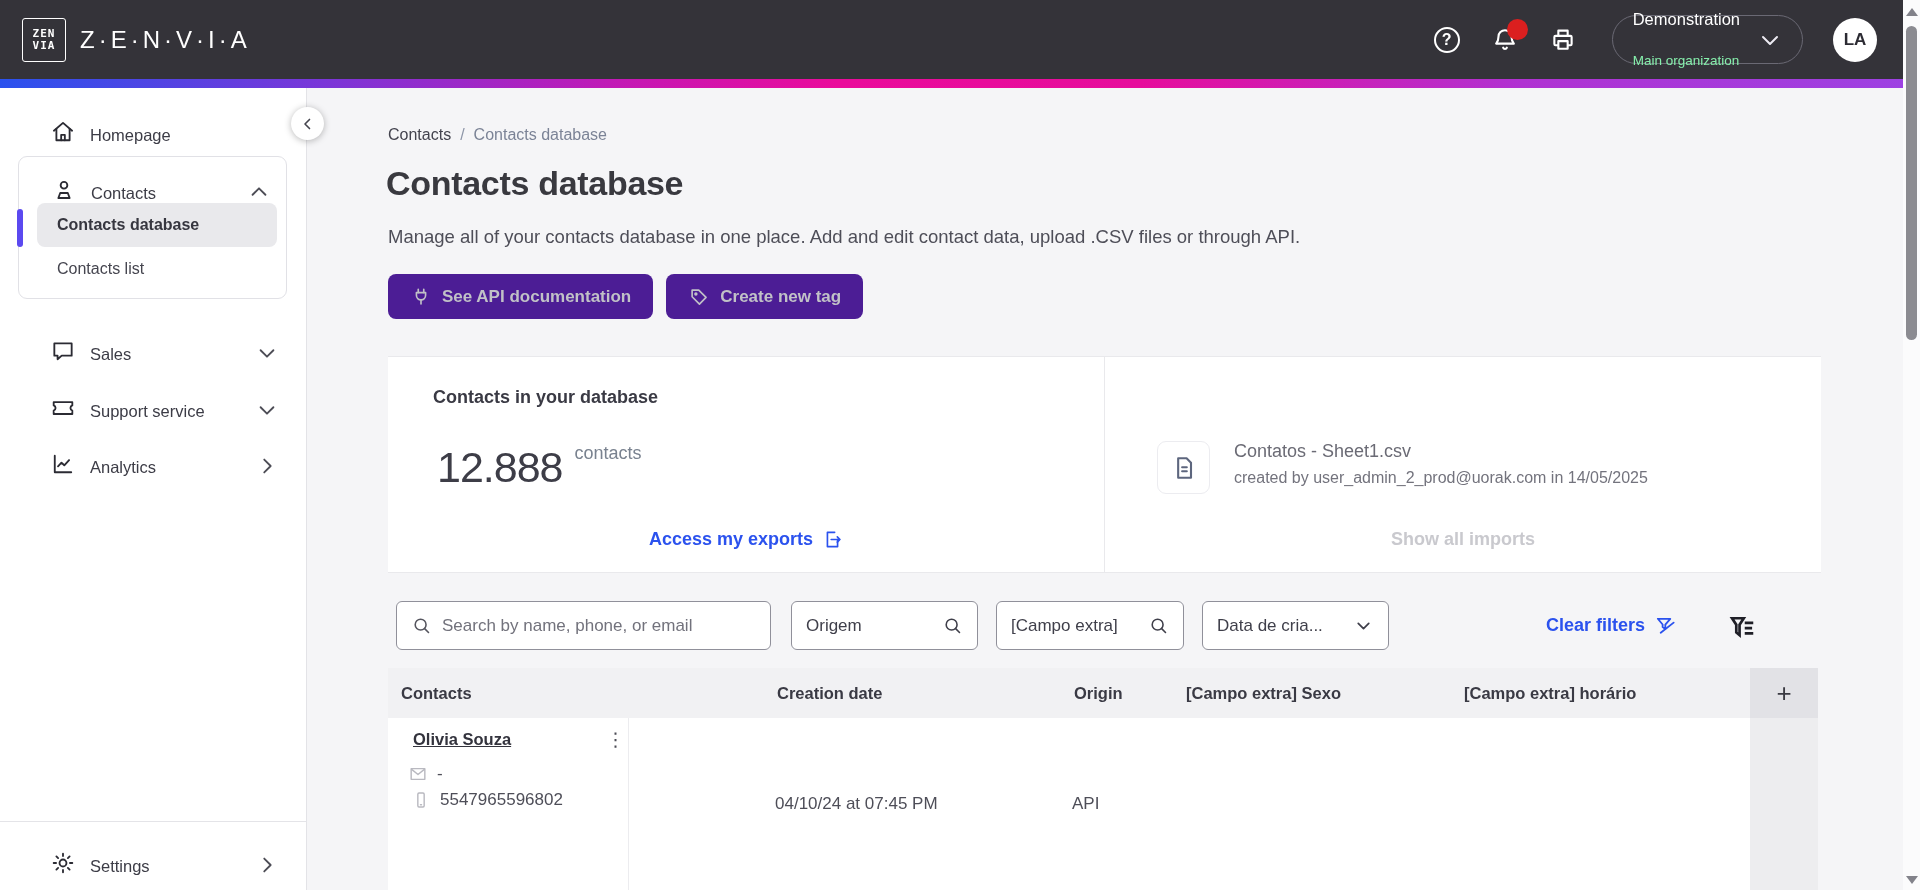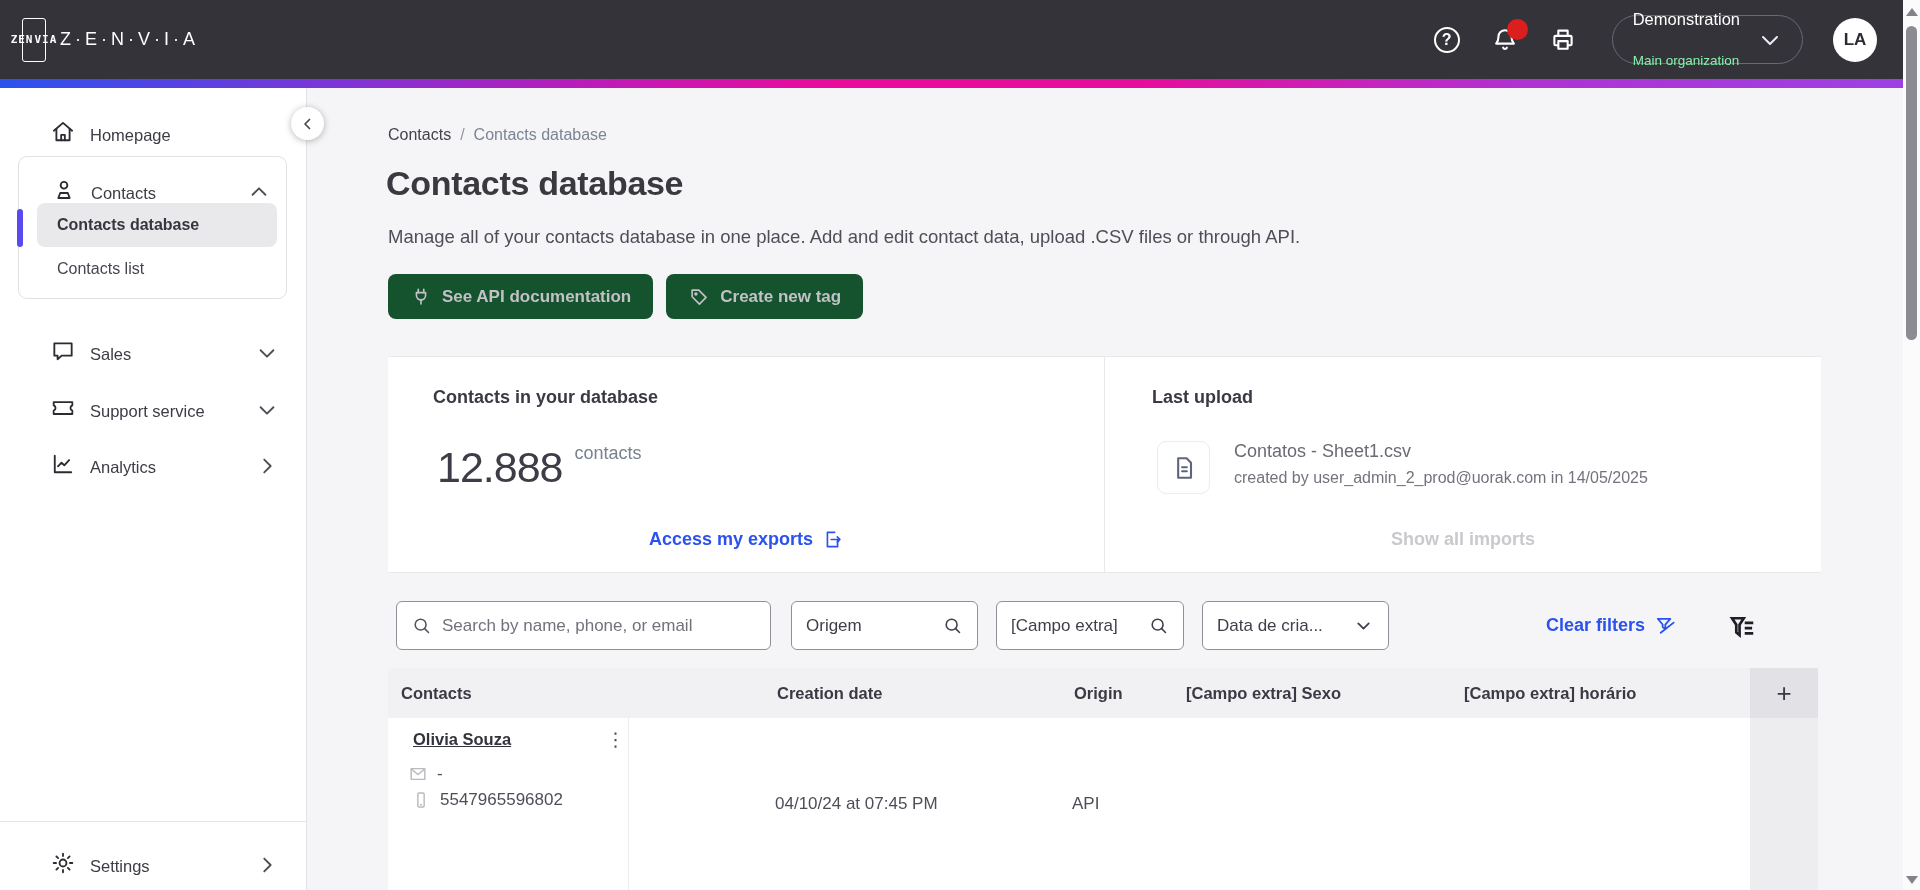--- a/index.html
+++ b/index.html
@@ -4,24 +4,24 @@
 <style>
   * { margin:0; padding:0; box-sizing:border-box; }
   html,body { width:1920px; height:890px; overflow:hidden; }
   body { font-family:"Liberation Sans", sans-serif; background:#f5f5f7; position:relative; color:#3c3c46; }
   .stage { position:absolute; inset:0; }
 
   
   .topbar { position:absolute; top:0; left:0; width:1903px; height:79px; background:#343339;
             display:flex; align-items:center; justify-content:space-between; padding:0 26px 0 22px; }
   .brand { display:flex; align-items:center; gap:14px; }
-  .logo-mark { width:24px; height:44px; border:1.6px solid #fff; border-radius:3px;
-               display:flex; flex-direction:row; align-items:center; justify-content:center; gap:1px; }
+  .logo-mark { width:44px; height:44px; border:1.6px solid #fff; border-radius:3px;
+               display:flex; flex-direction:column; align-items:center; justify-content:center; gap:1px; }
   .logo-mark span { color:#fff; font-family:"DejaVu Sans Mono", monospace; font-size:11px; font-weight:700; letter-spacing:1px; line-height:1; }
-  .logo-text { color:#fff; font-size:18px; letter-spacing:4px; font-weight:400; }
+  .logo-text { color:#fff; font-size:24px; letter-spacing:4px; font-weight:400; }
   .top-right { display:flex; align-items:center; gap:28px; }
   .top-icon { width:30px; height:30px; color:#fff; position:relative; display:flex; align-items:center; justify-content:center; cursor:pointer; }
   .help-circle { width:26px; height:26px; border:2px solid #fff; border-radius:50%; color:#fff;
                  display:flex; align-items:center; justify-content:center; font-size:16px; font-weight:700; }
   .notif-dot { position:absolute; top:-6px; right:-8px; width:21px; height:21px; border-radius:50%; background:#db1f1f; }
   .org-pill { height:49px; border:1px solid #6a6974; border-radius:26px; display:flex; align-items:center;
               gap:18px; padding:4px 20px; cursor:pointer; margin-left:6px; }
   .org-name { color:#fff; font-size:16.5px; line-height:1.25; }
   .org-sub  { color:#86efac; font-size:13.5px; line-height:1.25;margin-top:23px; }
   .avatar { width:44px; height:44px; border-radius:50%; background:#fff; color:#2c2b33; font-weight:700;
@@ -55,21 +55,21 @@
   .crumbs { position:absolute; left:80px; top:38px; font-size:16px; display:flex; gap:9px; align-items:center; }
   .crumb-a { color:#43434e; cursor:pointer; }
   .crumb-sep { color:#8e96a8; }
   .crumb-b { color:#7b8396; cursor:pointer; }
   .page-title { position:absolute; left:78px; top:76px; font-size:34px; font-weight:600; letter-spacing:-.3px; color:#39393f; }
   .page-sub { position:absolute; left:80px; top:138px; font-size:18.5px; color:#4e4e58; }
 
   .actions { position:absolute; left:80px; top:186px; display:flex; gap:13px; }
   .btn { height:45px; border:none; border-radius:8px; display:flex; align-items:center; gap:10px;
          padding:0 22px; font-family:inherit; font-size:17px; font-weight:600; cursor:not-allowed; }
-  .btn-solid { background:#14532d; color:#c1c1c7; }
+  .btn-solid { background:#4c1d95; color:#c1c1c7; }
   .btn-ghost { background:#f0f0f3; color:#9fa0a6; }
   .btn svg { width:22px; height:22px; }
 
   .cards { position:absolute; left:80px; top:268px; width:1433px; height:217px; background:#fff;
            border-top:1px solid #e9e9ec; border-bottom:1px solid #e9e9ec; display:flex; }
   .card { width:716px; position:relative; padding:30px 45px 0 45px; }
   .card + .card { border-left:1px solid #e9e9ec; width:717px; padding-left:47px; }
   .card-title { font-size:18px; font-weight:700; color:#3a3a44; }
   .count-row { position:absolute; left:49px; top:86px; display:flex; align-items:flex-start; gap:12px; }
   .count-num { font-size:43px; font-weight:500; color:#3d3d47; letter-spacing:-1px; }
@@ -299,21 +299,20 @@
         </div>
         <div class="card-link">
           <span>Access my exports</span>
           <svg viewBox="0 0 24 24" fill="none" stroke="currentColor" stroke-width="1.9" stroke-linecap="round" stroke-linejoin="round">
             <path d="M14.5 3.8H6.2v16.4h11.6v-8"></path>
               <path d="M10.5 12h10M17.5 9l3 3-3 3"></path>
           </svg>
         </div>
       </div>
       <div class="card">
-        <div class="card-title">Last upload</div>
         <div class="upload-row">
           <div class="file-badge">
             <svg viewBox="0 0 24 24" fill="none" stroke="currentColor" stroke-width="1.8" stroke-linecap="round" stroke-linejoin="round">
               <path d="M7 3.6h7.2l3.8 3.8v13H7Z"></path>
                 <path d="M10.4 11.4h4M10.4 14.8h4"></path>
             </svg>
           </div>
           <div>
             <div class="file-name">Contatos - Sheet1.csv</div>
             <div class="file-meta">created by user_admin_2_prod@uorak.com in 14/05/2025</div>

